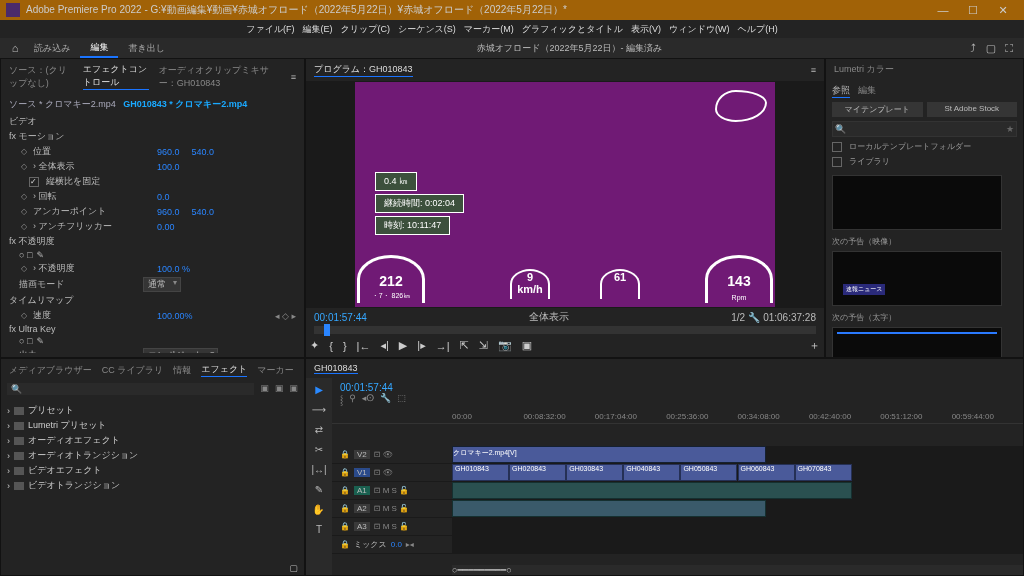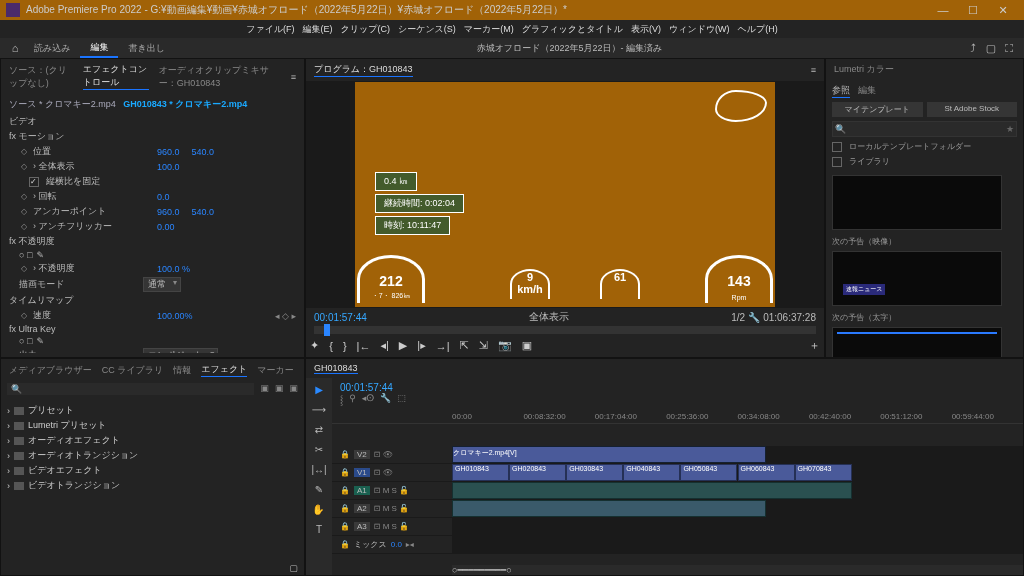--- a/index.html
+++ b/index.html
@@ -32,21 +32,21 @@
 .prop-row .v2 { color: #2a85ff; margin-left: 8px; }
 .pad1 { padding-left: 10px; }
 .pad2 { padding-left: 20px; }
 .select { background: #353535; border: 1px solid #444; padding: 0 14px 0 4px; color: #bbb; position: relative; font-size: 9px; }
 .select::after { content: "▾"; position: absolute; right: 3px; font-size: 8px; color: #888; }
 .check { width: 10px; height: 10px; border: 1px solid #666; margin-right: 3px; display: inline-block; }
 .check.on::after { content: "✓"; font-size: 8px; color: #ddd; position: relative; top: -2px; }
 
 .program-body { flex: 1; display: flex; flex-direction: column; }
 .preview { flex: 1; display: flex; align-items: center; justify-content: center; background: #1a1a1a; }
-.green { width: 420px; height: 225px; background: #a16207; position: relative; overflow: hidden; }
+.green { width: 420px; height: 225px; background: #701a75; position: relative; overflow: hidden; }
 .overlay-box { position: absolute; background: rgba(50,90,50,.85); border: 1px solid #fff; padding: 2px 8px; color: #fff; font-size: 9px; }
 .track-shape { position: absolute; top: 8px; right: 8px; width: 52px; height: 32px; border: 2px solid #fff; border-radius: 40% 60% 60% 40% / 60% 40% 60% 40%; }
 .gauge { position: absolute; bottom: 4px; width: 68px; height: 48px; border: 3px solid #fff; border-bottom: none; border-radius: 50% 50% 0 0; display: flex; align-items: center; justify-content: center; color: #fff; }
 .gauge .n { font-size: 14px; font-weight: bold; }
 .gauge .u { font-size: 7px; position: absolute; bottom: 2px; }
 .mini-gauge { position: absolute; bottom: 8px; width: 40px; height: 30px; border: 2px solid #fff; border-bottom: none; border-radius: 50% 50% 0 0; color: #fff; text-align: center; font-size: 11px; font-weight: bold; }
 .timebar { display: flex; align-items: center; justify-content: space-between; padding: 2px 8px; color: #35a7ff; font-size: 10px; }
 .timebar .r { color: #bbb; margin-left: 20px; }
 .transport { display: flex; align-items: center; justify-content: center; gap: 10px; padding: 4px; }
 .tbtn { color: #ccc; font-size: 11px; cursor: pointer; }

